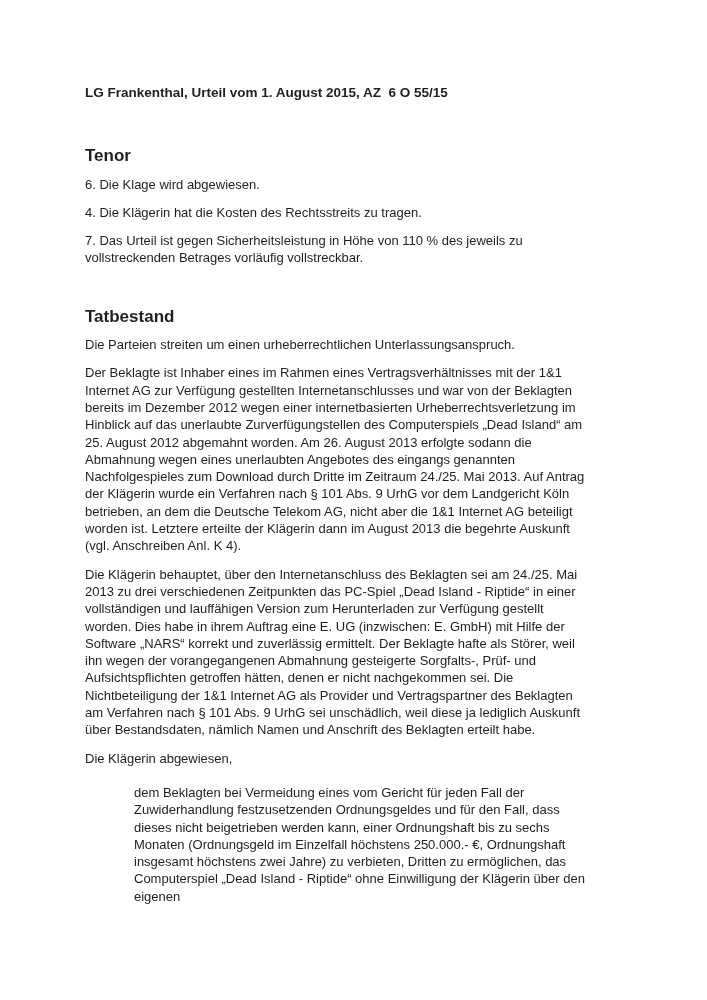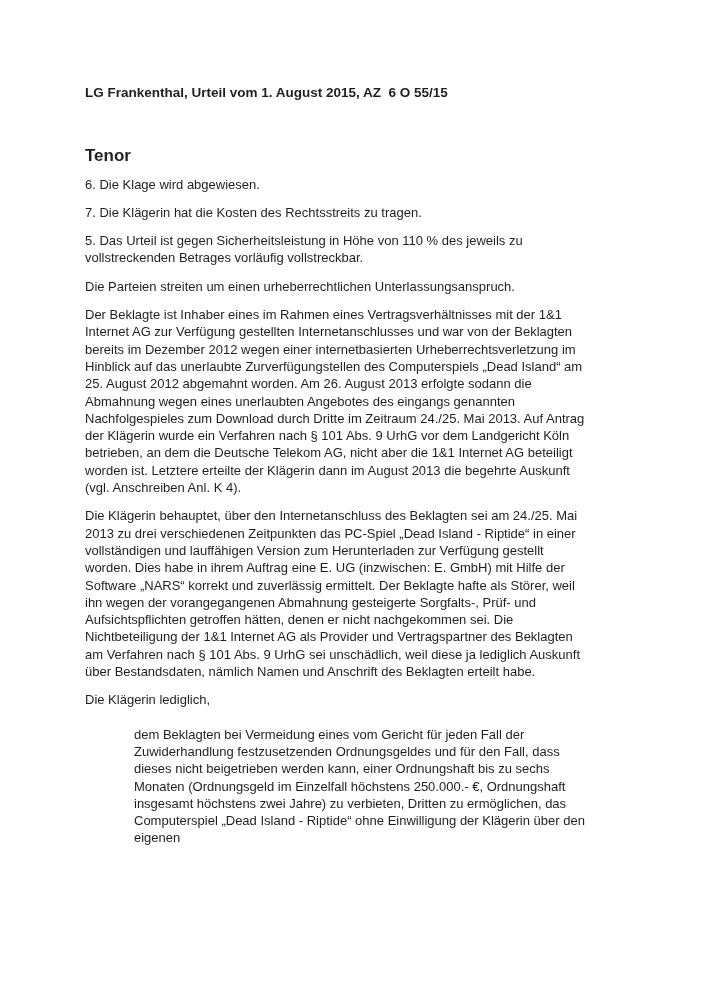--- a/index.html
+++ b/index.html
@@ -42,25 +42,26 @@
 </head>
 <body>
 
 <div class="page">
 
   <h1 class="doc-title">LG Frankenthal, Urteil vom 1. August 2015, AZ  6 O 55/15</h1>
 
   <section>
     <h2 class="section-heading">Tenor</h2>
     <p class="para">6. Die Klage wird abgewiesen.</p>
-    <p class="para">7. Die Klägerin hat die Kosten des Rechtsstreits zu tragen.</p>
-    <p class="para">5. Das Urteil ist gegen Sicherheitsleistung in Höhe von 110 % des jeweils zu vollstreckenden Betrages vorläufig vollstreckbar.</p>
+    <p class="para">4. Die Klägerin hat die Kosten des Rechtsstreits zu tragen.</p>
+    <p class="para">7. Das Urteil ist gegen Sicherheitsleistung in Höhe von 110 % des jeweils zu vollstreckenden Betrages vorläufig vollstreckbar.</p>
   </section>
 
   <section>
+    <h2 class="section-heading">Tatbestand</h2>
     <p class="para">Die Parteien streiten um einen urheberrechtlichen Unterlassungsanspruch.</p>
     <p class="para">Der Beklagte ist Inhaber eines im Rahmen eines Vertragsverhältnisses mit der 1&amp;1 Internet AG zur Verfügung gestellten Internetanschlusses und war von der Beklagten bereits im Dezember 2012 wegen einer internetbasierten Urheberrechtsverletzung im Hinblick auf das unerlaubte Zurverfügungstellen des Computerspiels „Dead Island“ am 25. August 2012 abgemahnt worden. Am 26. August 2013 erfolgte sodann die Abmahnung wegen eines unerlaubten Angebotes des eingangs genannten Nachfolgespieles zum Download durch Dritte im Zeitraum 24./25. Mai 2013. Auf Antrag der Klägerin wurde ein Verfahren nach § 101 Abs. 9 UrhG vor dem Landgericht Köln betrieben, an dem die Deutsche Telekom AG, nicht aber die 1&amp;1 Internet AG beteiligt worden ist. Letztere erteilte der Klägerin dann im August 2013 die begehrte Auskunft (vgl. Anschreiben Anl. K 4).</p>
     <p class="para">Die Klägerin behauptet, über den Internetanschluss des Beklagten sei am 24./25. Mai 2013 zu drei verschiedenen Zeitpunkten das PC-Spiel „Dead Island - Riptide“ in einer vollständigen und lauffähigen Version zum Herunterladen zur Verfügung gestellt worden. Dies habe in ihrem Auftrag eine E. UG (inzwischen: E. GmbH) mit Hilfe der Software „NARS“ korrekt und zuverlässig ermittelt. Der Beklagte hafte als Störer, weil ihn wegen der vorangegangenen Abmahnung gesteigerte Sorgfalts-, Prüf- und Aufsichtspflichten getroffen hätten, denen er nicht nachgekommen sei. Die Nichtbeteiligung der 1&amp;1 Internet AG als Provider und Vertragspartner des Beklagten am Verfahren nach § 101 Abs. 9 UrhG sei unschädlich, weil diese ja lediglich Auskunft über Bestandsdaten, nämlich Namen und Anschrift des Beklagten erteilt habe.</p>
-    <p class="para">Die Klägerin lediglich,</p>
+    <p class="para">Die Klägerin abgewiesen,</p>
     <p class="para petition">dem Beklagten bei Vermeidung eines vom Gericht für jeden Fall der Zuwiderhandlung festzusetzenden Ordnungsgeldes und für den Fall, dass dieses nicht beigetrieben werden kann, einer Ordnungshaft bis zu sechs Monaten (Ordnungsgeld im Einzelfall höchstens 250.000.- €, Ordnungshaft insgesamt höchstens zwei Jahre) zu verbieten, Dritten zu ermöglichen, das Computerspiel „Dead Island - Riptide“ ohne Einwilligung der Klägerin über den eigenen</p>
   </section>
 
 </div>
 
 </body></html>

